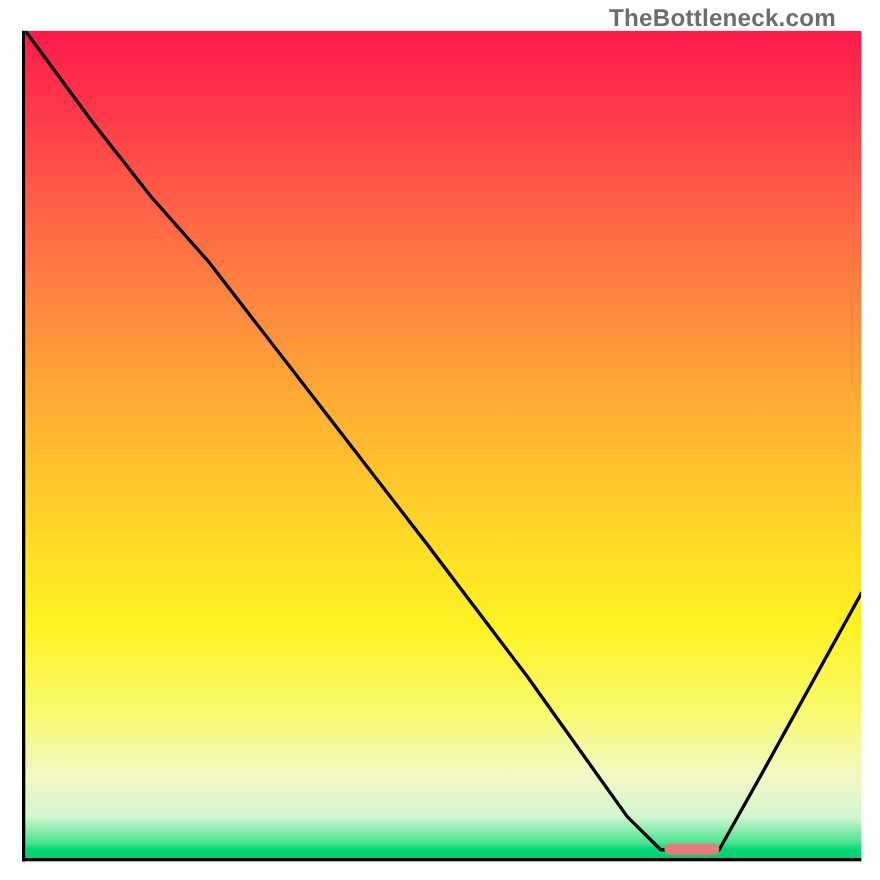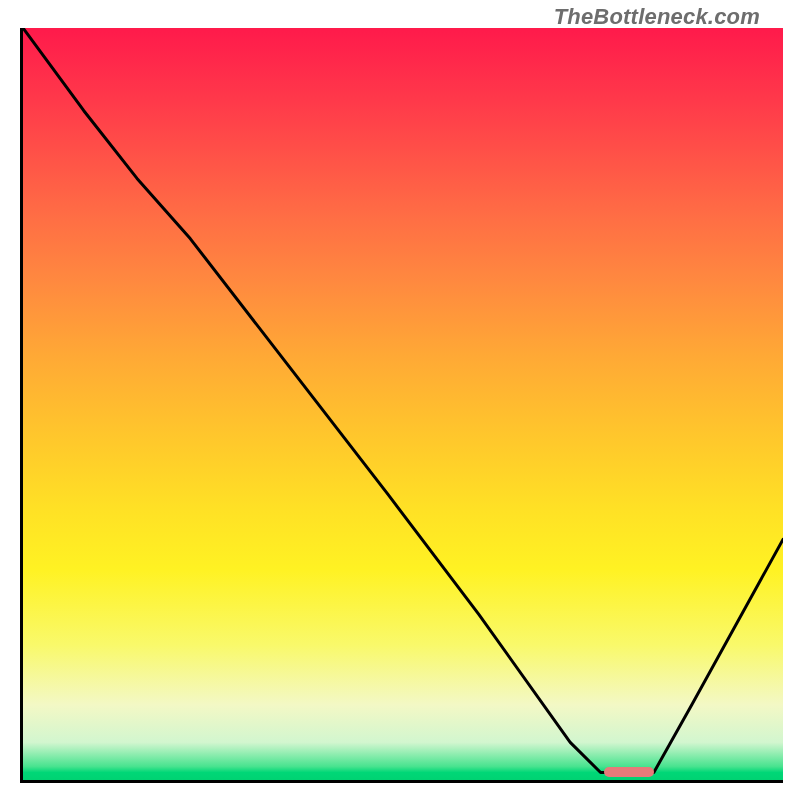--- a/index.html
+++ b/index.html
@@ -7,21 +7,20 @@
     padding: 0;
     width: 800px;
     height: 800px;
     background: #ffffff;
     font-family: Arial, Helvetica, sans-serif;
   }
   .chart-container {
     position: relative;
     width: 768px;
     height: 800px;
-    font-style: italic;
   }
   .watermark {
     position: absolute;
     top: 4px;
     right: 8px;
     font-size: 22px;
     font-weight: 600;
     color: #6d6d6d;
     letter-spacing: 0.2px;
     z-index: 10;

